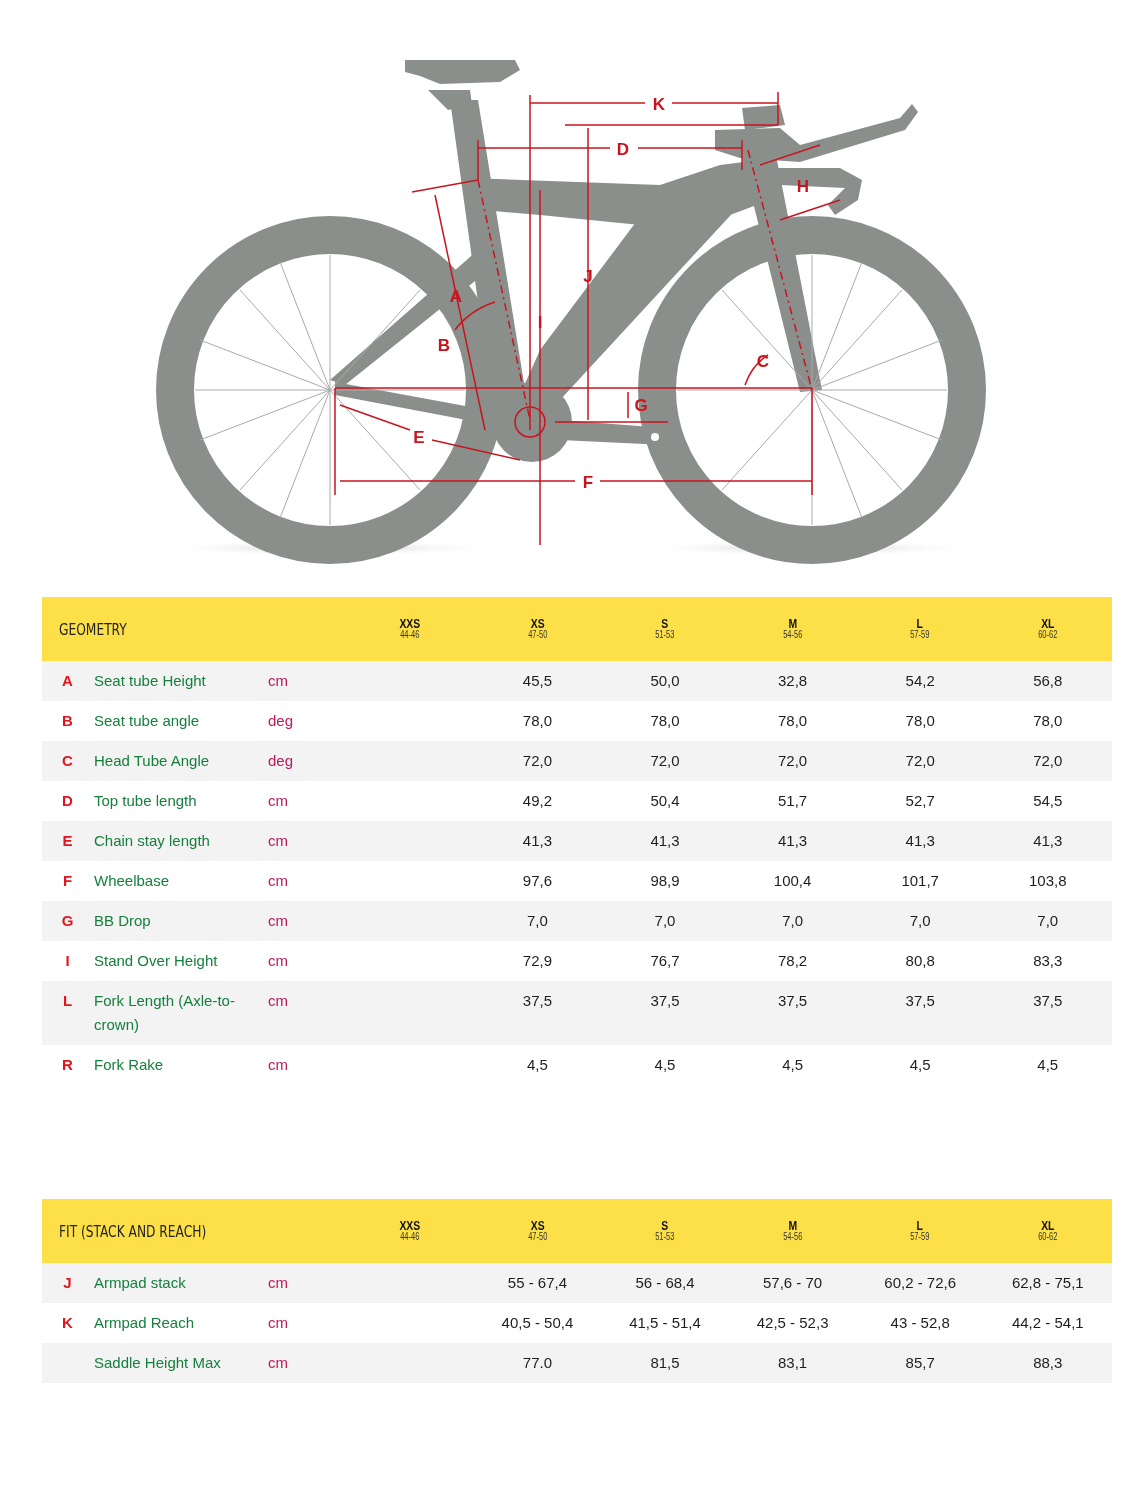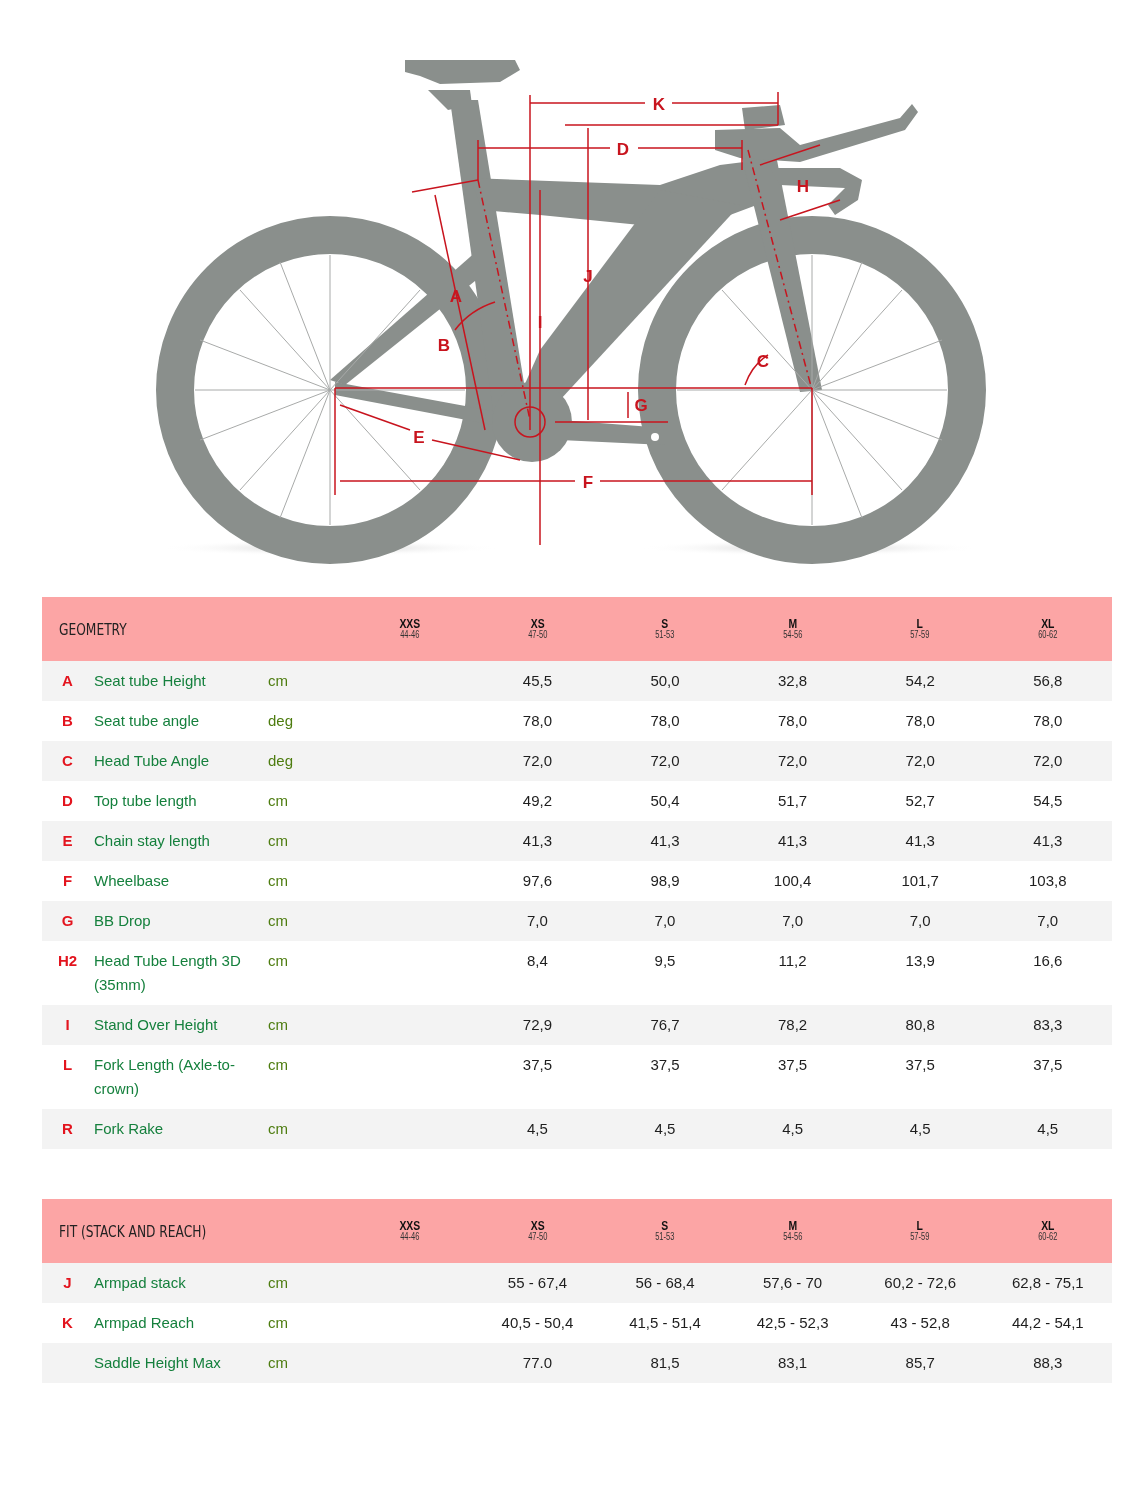--- a/index.html
+++ b/index.html
@@ -6,36 +6,36 @@
   body { width: 1141px; height: 1491px; position: relative; overflow: hidden;
          font-family: "Liberation Sans", sans-serif; color: #1a1a1a; }
   .diagram { position: absolute; left: 0; top: 0; width: 1141px; height: 580px; }
   .diagram svg { width: 1141px; height: 580px; display: block; }
 
   table.geo { position: absolute; left: 42px; width: 1052px; border-collapse: collapse; table-layout: fixed; }
   table.geo col.c-letter { width: 48px; }
   table.geo col.c-name { width: 178px; }
   table.geo col.c-unit { width: 78px; }
   table.geo col.c-size { width: 127.6px; }
-  thead tr { background: #fca5a5; height: 64px; }
+  thead tr { background: #fde047; height: 64px; }
   thead th { font-weight: normal; vertical-align: middle; }
   th.sec-title { text-align: left; padding-left: 20px; font-family: "DejaVu Sans Condensed", "DejaVu Sans", sans-serif;
                  font-stretch: condensed; font-size: 16px; letter-spacing: 0px; color: #222; white-space: nowrap; transform: scaleX(0.85); transform-origin: left center; }
   th.size { line-height: 11px; }
   th.size .sz { display: block; font-weight: bold; font-size: 13px; transform: scaleX(0.8); color: #111; }
   th.size .rg { display: block; font-size: 10px; transform: scaleX(0.75); color: #333; }
   tbody tr { height: 40px; }
   tbody tr.tall { height: 64px; }
   tbody tr:nth-child(odd) { background: #f3f3f3; }
   tbody tr:nth-child(even) { background: #ffffff; }
   td { font-size: 15px; vertical-align: top; padding-top: 11px; line-height: 24px; padding-bottom: 0; }
   tbody tr td { padding-top: 8px; }
   td.letter { text-align: center; color: #e3141e; font-weight: bold; font-size: 15px; padding-left: 4px; }
   td.name { color: #15803d; padding-left: 4px; }
-  td.unit { color: #4d7c0f; text-align: left; padding-left: 0px; margin-left: 20px; }
+  td.unit { color: #be185d; text-align: left; padding-left: 0px; margin-left: 20px; }
   td.val { text-align: center; color: #1e1e1e; font-size: 15px; }
 </style>
 </head>
 <body>
 
 <div class="diagram">
   <svg viewBox="0 0 1141 580" xmlns="http://www.w3.org/2000/svg">
     <defs>
       <radialGradient id="shadow" cx="50%" cy="50%" r="50%">
         <stop offset="0%" stop-color="#9a9a9a" stop-opacity="0.55"></stop>
@@ -263,31 +263,20 @@
         <td class="letter">G</td>
         <td class="name">BB Drop</td>
         <td class="unit">cm</td>
         <td class="val"></td>
         <td class="val">7,0</td>
         <td class="val">7,0</td>
         <td class="val">7,0</td>
         <td class="val">7,0</td>
         <td class="val">7,0</td>
       </tr>
-      <tr class="tall">
-        <td class="letter">H2</td>
-        <td class="name">Head Tube Length 3D (35mm)</td>
-        <td class="unit">cm</td>
-        <td class="val"></td>
-        <td class="val">8,4</td>
-        <td class="val">9,5</td>
-        <td class="val">11,2</td>
-        <td class="val">13,9</td>
-        <td class="val">16,6</td>
-      </tr>
       <tr>
         <td class="letter">I</td>
         <td class="name">Stand Over Height</td>
         <td class="unit">cm</td>
         <td class="val"></td>
         <td class="val">72,9</td>
         <td class="val">76,7</td>
         <td class="val">78,2</td>
         <td class="val">80,8</td>
         <td class="val">83,3</td>

